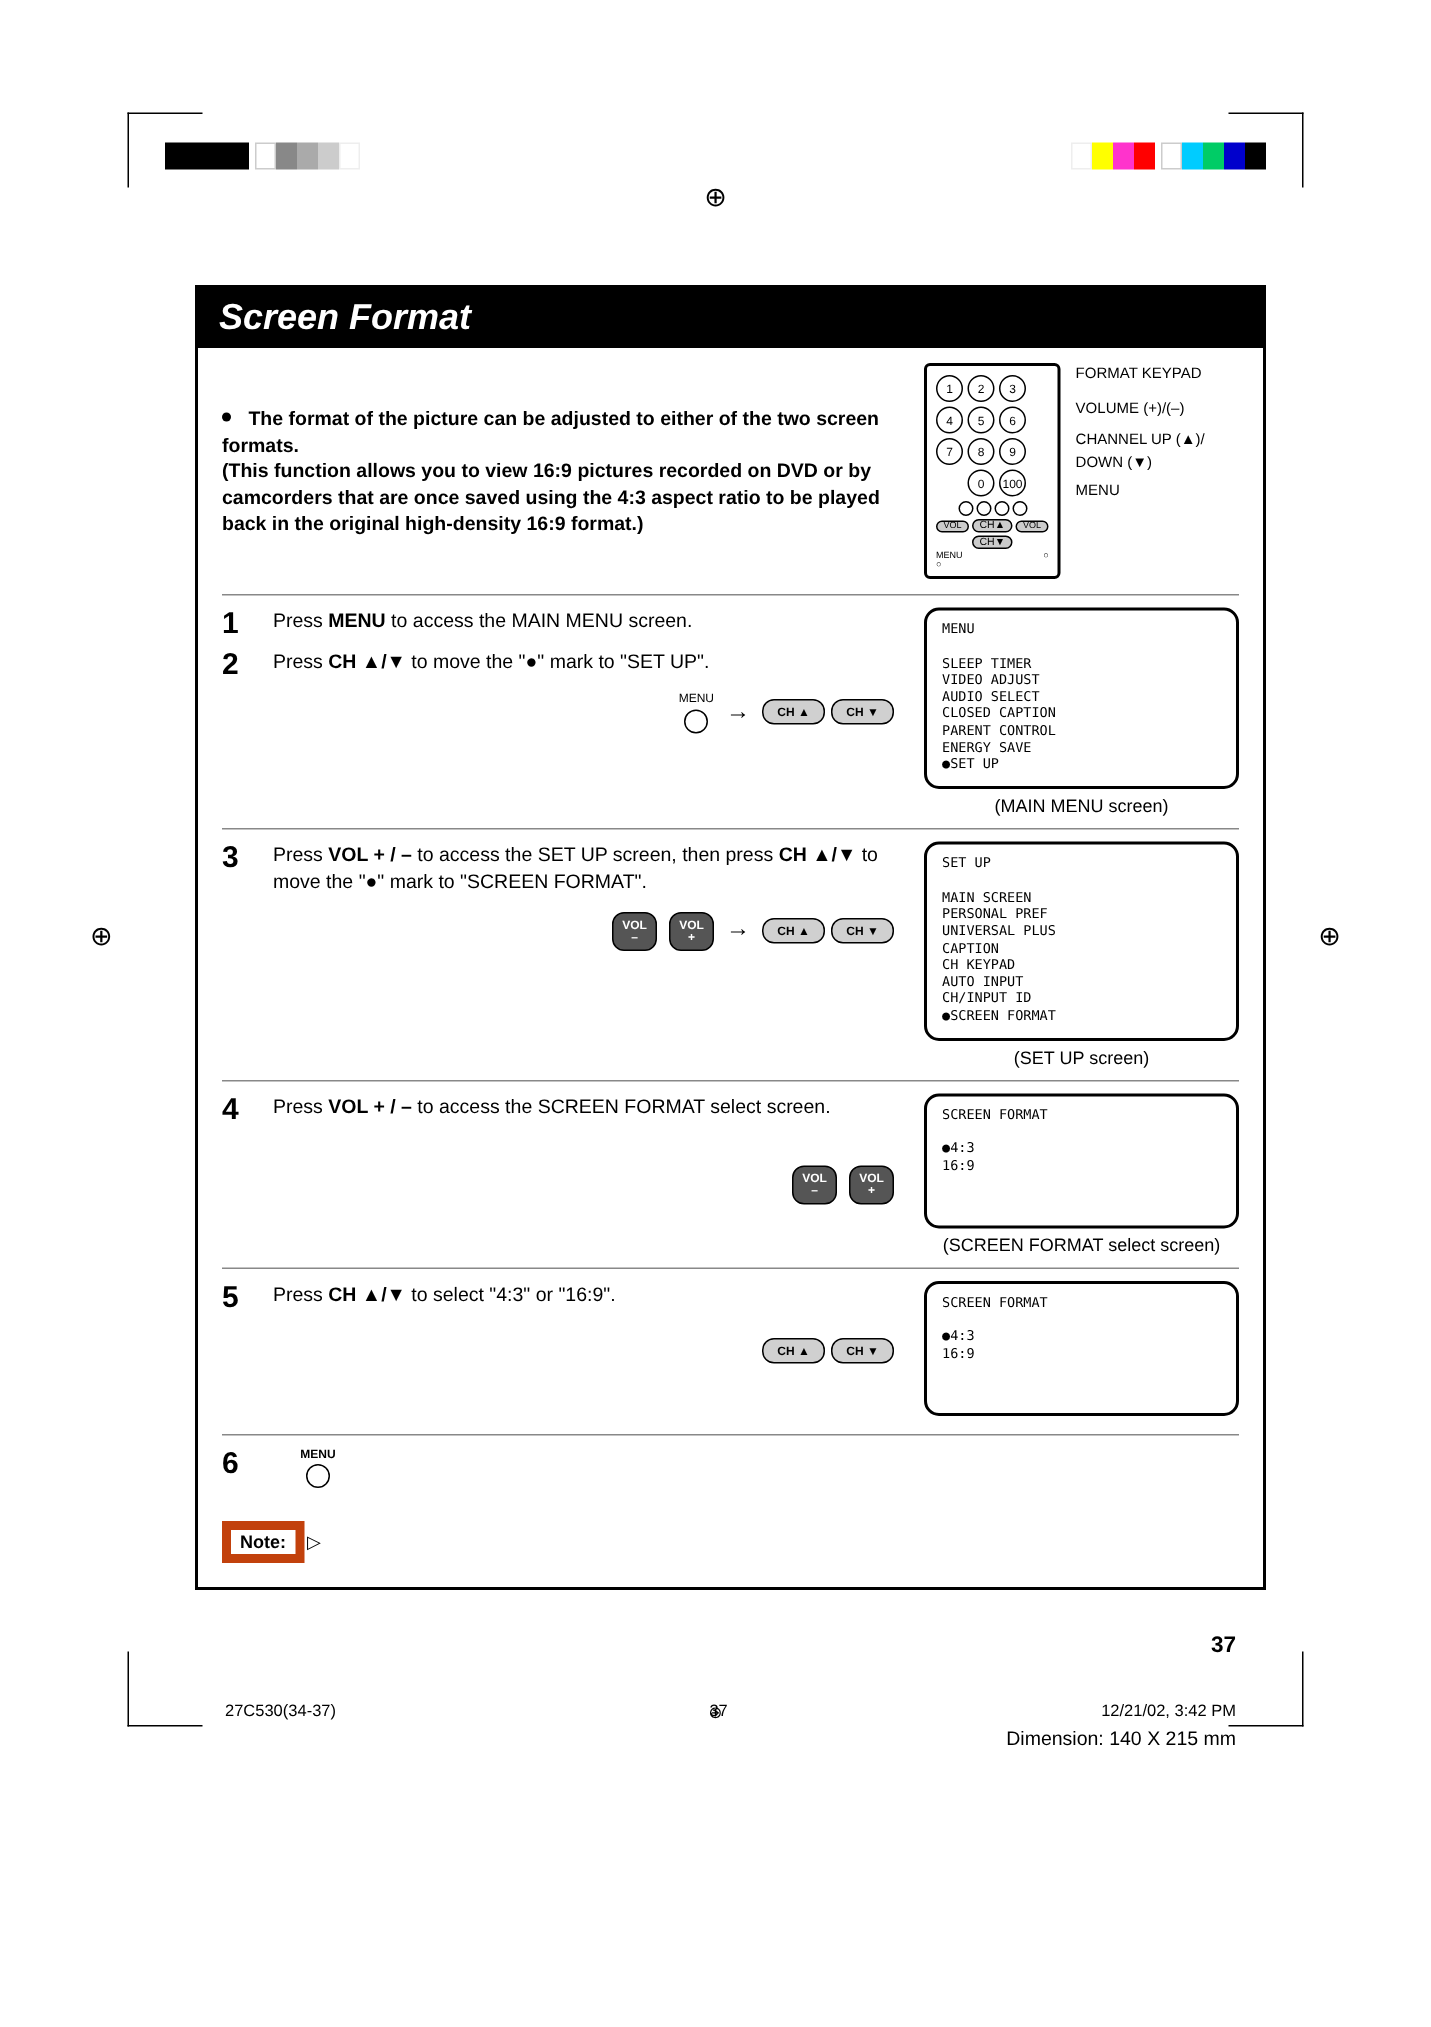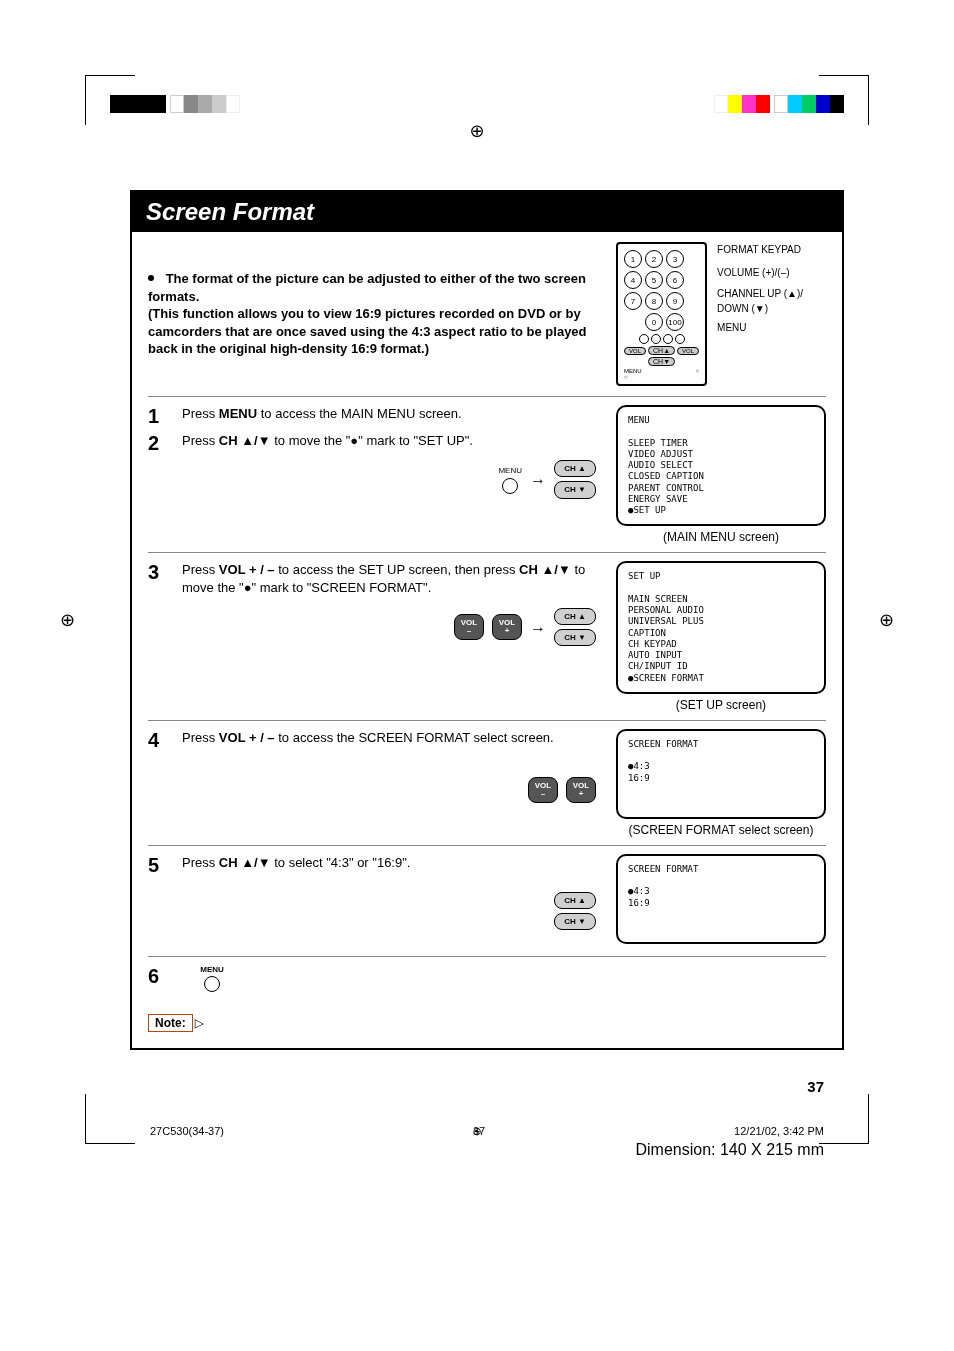--- a/index.html
+++ b/index.html
@@ -43,29 +43,29 @@
 
   .osd-screen { border: 2px solid #000; border-radius: 10px; padding: 8px 10px; font-family: monospace; font-size: 9px; line-height: 1.25; margin-bottom: 4px; min-height: 90px; }
   .osd-caption { font-size: 12px; text-align: center; }
 
   .btn-row { margin-top: 10px; display: flex; align-items: center; gap: 8px; justify-content: flex-end; padding-right: 10px; }
   .menu-btn { font-size: 8px; text-align: center; }
   .menu-circle { width: 16px; height: 16px; border: 1.5px solid #000; border-radius: 50%; margin: 2px auto 0; }
   .arrow { font-size: 16px; }
   .ch-btn { border: 1.5px solid #000; border-radius: 8px; background: #d0d0d0; font-size: 8px; font-weight: bold; padding: 2px 8px; min-width: 42px; text-align: center; }
   .vol-btn { border: 1.5px solid #000; border-radius: 8px; background: #555; color: #fff; font-size: 8px; font-weight: bold; padding: 4px 4px; width: 30px; text-align: center; line-height: 1; }
-  .stack { display: flex; flex-direction: column; gap: 4px; }
-
-  .note-label { border: 1px solid #c2410c; display: inline-block; padding: 1px 6px; font-size: 12px; font-weight: bold; margin-top: 14px; }
+  .stack { display: flex; flex-direction: row; gap: 4px; }
+
+  .note-label { border: 6px solid #c2410c; display: inline-block; padding: 1px 6px; font-size: 12px; font-weight: bold; margin-top: 14px; }
   .note-arrow { font-size: 12px; margin-left: 2px; }
   .note-text { font-size: 12px; margin-left: 20px; margin-top: 4px; }
 
   .page-num { text-align: right; font-weight: bold; font-size: 15px; margin-top: 28px; padding-right: 20px; }
   .footer { display: flex; justify-content: space-between; font-size: 11px; margin-top: 30px; padding: 0 20px; }
-  .dimension { text-align: right; font-size: 16px; margin-top: 4px; padding-right: 20px; }
+  .dimension { text-align: right; font-size: 13px; margin-top: 4px; padding-right: 20px; }
 </style>
 </head>
 <body>
 
 <div class="page">
 
   <div class="corner-tl"></div>
   <div class="corner-tr"></div>
   <div class="corner-bl"></div>
   <div class="corner-br"></div>
@@ -189,21 +189,21 @@
             <div class="stack">
               <div class="ch-btn">CH ▲</div>
               <div class="ch-btn">CH ▼</div>
             </div>
           </div>
         </div>
         <div class="step-right">
           <div class="osd-screen">
             <div>SET UP</div><br>
             <div>MAIN SCREEN</div>
-            <div>PERSONAL AUDIO</div>
+            <div>PERSONAL PREF</div>
             <div>UNIVERSAL PLUS</div>
             <div>CAPTION</div>
             <div>CH KEYPAD</div>
             <div>AUTO INPUT</div>
             <div>CH/INPUT ID</div>
             <div>●SCREEN FORMAT</div>
           </div>
           <div class="osd-caption">(SET UP screen)</div>
         </div>
       </div>

